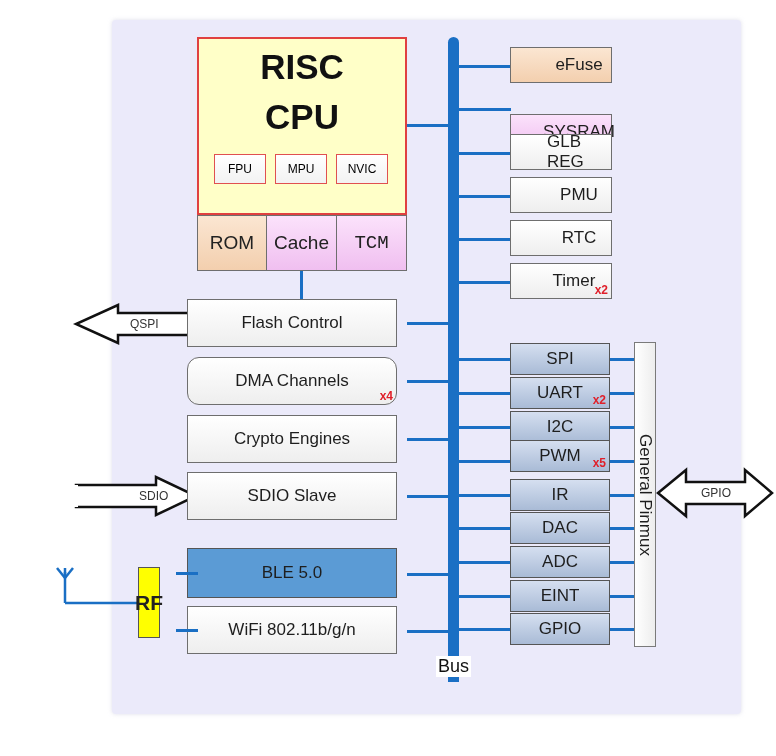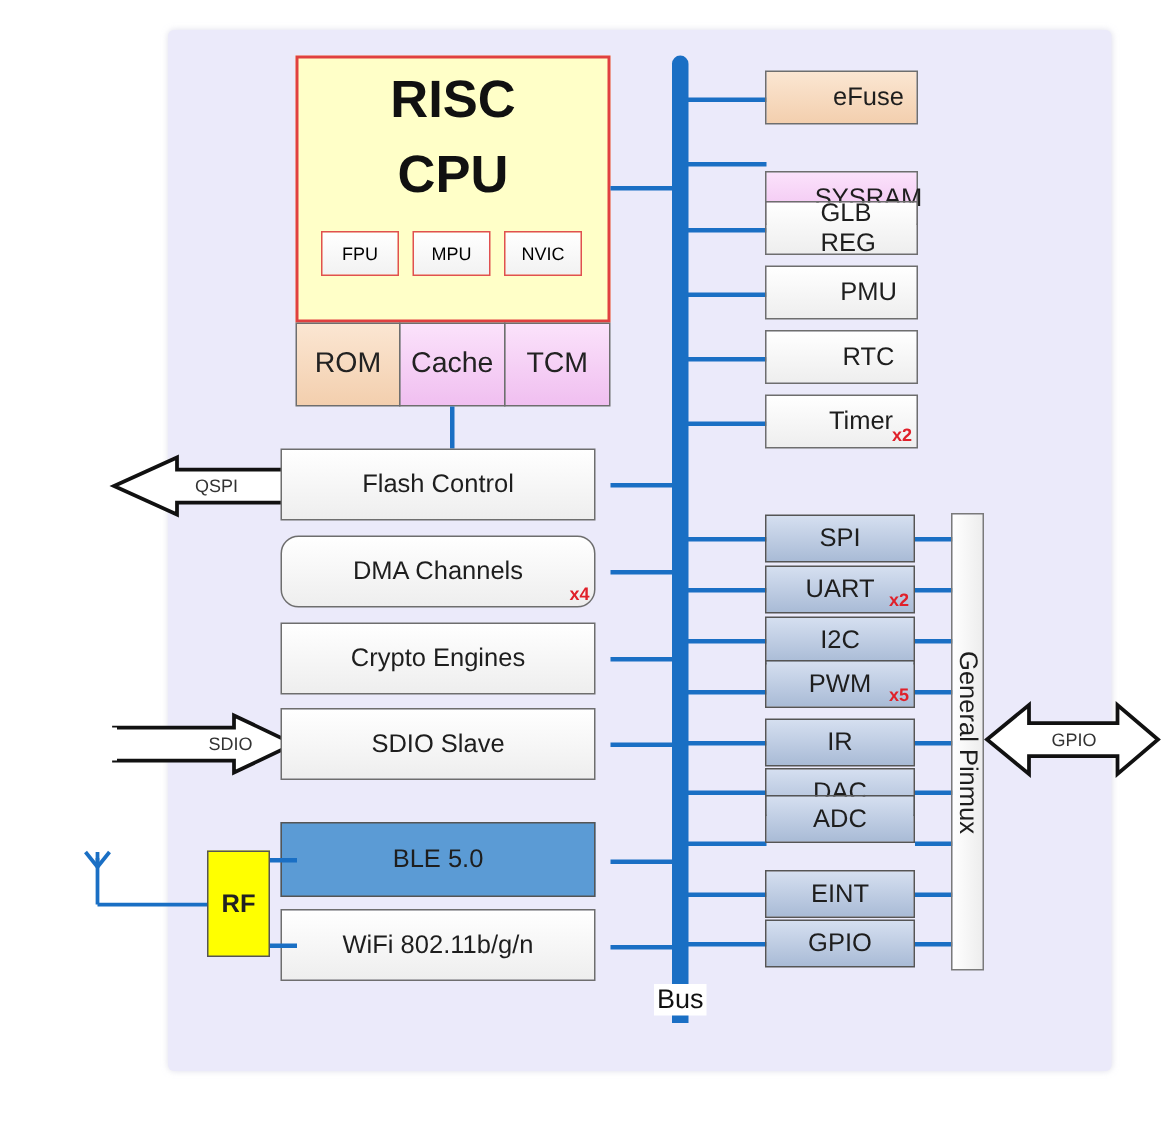--- a/index.html
+++ b/index.html
@@ -13,21 +13,21 @@
   .bus { position: absolute; left: 448px; top: 37px; width: 11px; height: 645px; background: #1a6fc4; border-radius: 6px 6px 0 0; }
   .hl { position: absolute; height: 3px; background: #1a6fc4; }
   .vl { position: absolute; width: 3px; background: #1a6fc4; }
   .right-box { left: 510px; width: 102px; height: 36px; padding-left: 36px; }
   .periph { left: 510px; width: 100px; height: 32px; background: linear-gradient(#d5dff0, #a9bbd6); border-color: #555; }
   .left-box { left: 187px; width: 210px; height: 48px; }
   .pinmux { position: absolute; left: 634px; top: 342px; width: 22px; height: 305px; box-sizing: border-box; border: 1.5px solid #7a7a7a; background: linear-gradient(90deg, #ffffff, #ededed); }
   .pinmux span { position: absolute; left: 50%; top: 50%; transform: translate(-50%, -50%) rotate(90deg); white-space: nowrap; font-size: 17px; color: #1e1e1e; }
   .arrow-label { position: absolute; font-size: 12px; color: #333; }
   .buslabel { position: absolute; left: 436px; top: 656px; font-size: 18px; color: #111; background: #fff; padding: 0 2px; }
-  .rf { position: absolute; left: 138px; top: 567px; width: 42px; height: 71px; box-sizing: border-box; border: 1.5px solid #555; background: #ffff00; display: flex; align-items: center; justify-content: center; font-weight: bold; font-size: 17px; color: #222; }
+  .rf { position: absolute; left: 138px; top: 567px; width: 22px; height: 71px; box-sizing: border-box; border: 1.5px solid #555; background: #ffff00; display: flex; align-items: center; justify-content: center; font-weight: bold; font-size: 21px; color: #222; }
   svg.overlay { position: absolute; left: 0; top: 0; }
 </style>
 </head>
 <body>
 
 <div class="panel"></div>
 
 <svg class="overlay" width="776" height="756">
 
   <polygon points="198,313 118,313 118,305 76,324 118,343 118,335 198,335" fill="#ffffff" stroke="#111" stroke-width="2.5"></polygon>
@@ -49,21 +49,21 @@
 <div class="cpu">
   <div class="title" style="top:8px">RISC</div>
   <div class="title" style="top:58px">CPU</div>
 </div>
 <div class="cpu sub" style="position:absolute;left:214px;top:154px;width:52px;height:30px;border:1.5px solid #e05050;background:linear-gradient(#fff,#f2f2f2);font-size:12px;display:flex;align-items:center;justify-content:center;">FPU</div>
 <div class="cpu sub" style="position:absolute;left:275px;top:154px;width:52px;height:30px;border:1.5px solid #e05050;background:linear-gradient(#fff,#f2f2f2);font-size:12px;display:flex;align-items:center;justify-content:center;">MPU</div>
 <div class="cpu sub" style="position:absolute;left:336px;top:154px;width:52px;height:30px;border:1.5px solid #e05050;background:linear-gradient(#fff,#f2f2f2);font-size:12px;display:flex;align-items:center;justify-content:center;">NVIC</div>
 
 <div class="mem" style="left:197px;width:70px;background:linear-gradient(#fbe6d2,#f3cfae);">ROM</div>
 <div class="mem" style="left:266px;width:71px;background:linear-gradient(#fbe2fb,#f0bff0);">Cache</div>
-<div class="mem" style="left:336px;width:71px;background:linear-gradient(#fbe2fb,#f0bff0);">TCM</div>
+<div class="mem" style="left:336px;width:71px;background:linear-gradient(#fbe2fb,#f0bff0);font-family:Liberation Mono, monospace;">TCM</div>
 
 <div class="bus"></div>
 <div class="buslabel">Bus</div>
 
 <div class="hl" style="left:407px;top:124px;width:44px;"></div>
 <div class="vl" style="left:300px;top:271px;height:28px;"></div>
 
 <div class="hl" style="left:456px;top:65px;width:55px;"></div>
 <div class="hl" style="left:456px;top:108px;width:55px;"></div>
 <div class="hl" style="left:456px;top:152px;width:55px;"></div>
@@ -124,21 +124,21 @@
 <div class="box periph" style="top:440px;text-align:center;">
     <span>PWM</span>
     <span class="mult">x5</span>
   </div>
 <div class="box periph" style="top:479px;">
     <span>IR</span>
   </div>
 <div class="box periph" style="top:512px;">
     <span>DAC</span>
   </div>
-<div class="box periph" style="top:530px;">
+<div class="box periph" style="top:546px;">
     <span>ADC</span>
   </div>
 <div class="box periph" style="top:580px;">
     <span>EINT</span>
   </div>
 <div class="box periph" style="top:613px;">
     <span>GPIO</span>
   </div>
 
 <div class="pinmux">

